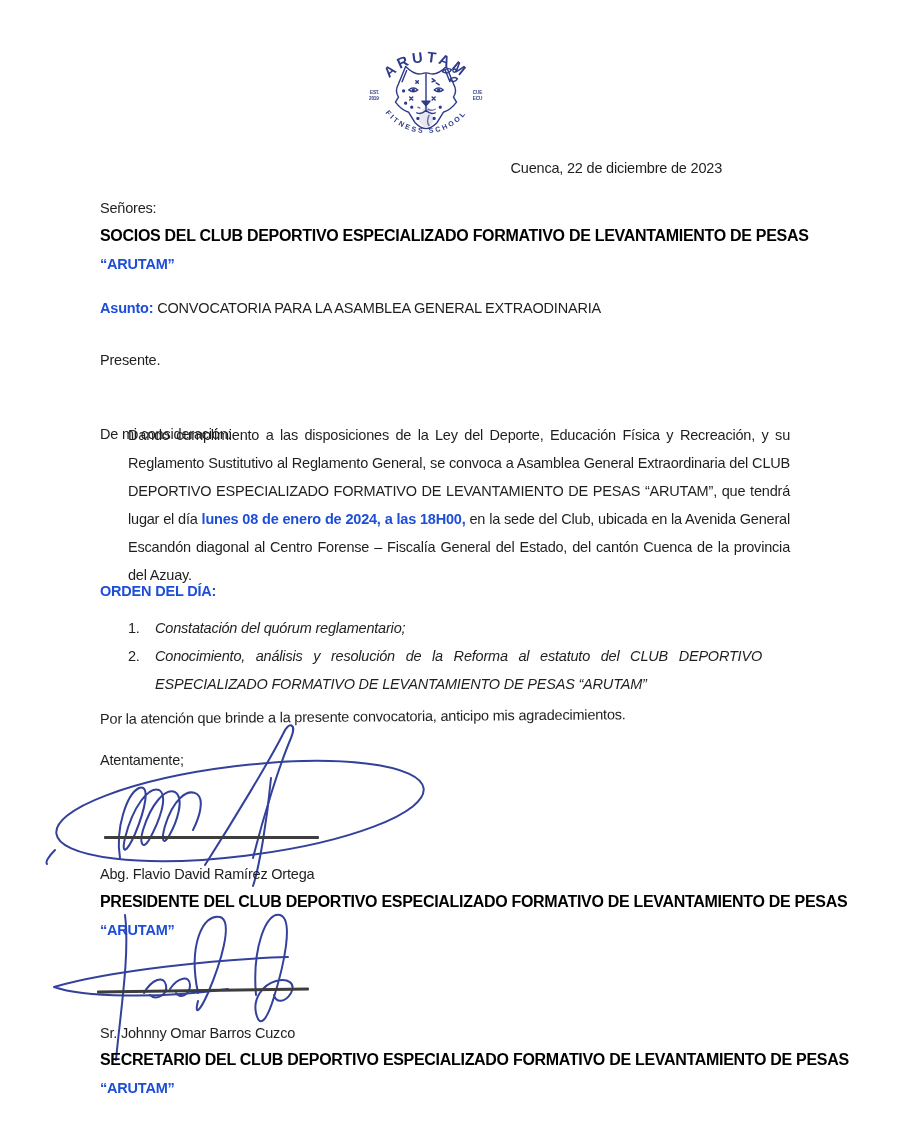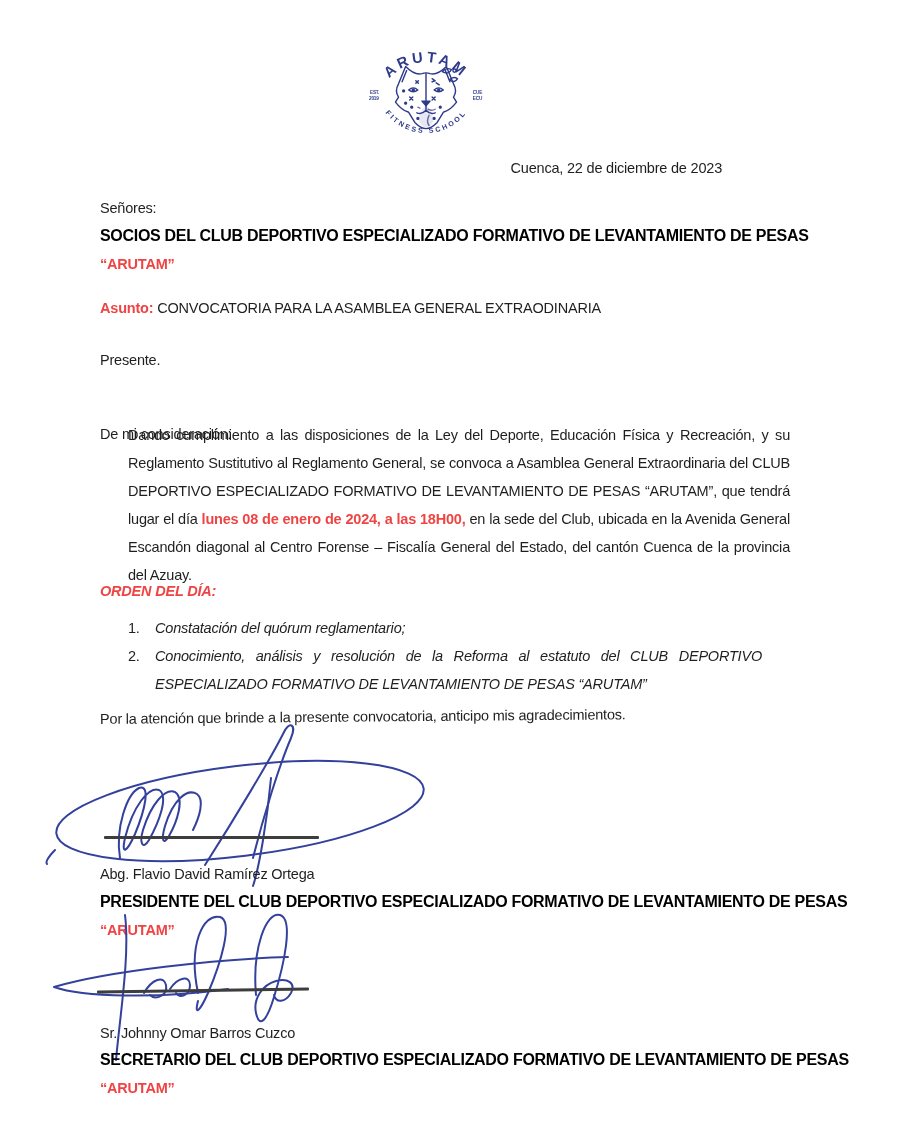--- a/index.html
+++ b/index.html
@@ -8,21 +8,21 @@
     position:relative;
     width:900px; height:1130px;
     background:#ffffff;
     font-family:"Liberation Sans", sans-serif;
     font-size:14.5px;
     letter-spacing:-0.2px;
     color:#1f1f1f;
     overflow:hidden;
   }
   .abs { position:absolute; left:100px; width:662px; line-height:28px; }
-  .bold { font-weight:700; color:#ef4444; }
+  .bold { font-weight:700; color:#1d4ed8; }
   .caps-line { font-weight:700; color:#000; font-size:16px; letter-spacing:-0.3px; white-space:nowrap; }
   .justify { text-align:justify; }
   .right { text-align:right; padding-right:40px; }
   .agenda-item { display:flex; align-items:flex-start; }
   .agenda-item .num { width:27px; margin-left:28px; flex:0 0 auto; }
   .agenda-item .itext { flex:1 1 auto; text-align:justify;font-style:italic; }
   .sig-line { position:absolute; height:3px; background:#3d3d3d; border-radius:1px; }
   svg.ink { position:absolute; overflow:visible; }
   svg.ink path, svg.ink ellipse { fill:none; stroke:#33419c; stroke-width:2; stroke-linecap:round; stroke-linejoin:round; }
   .logo-wrap { position:absolute; left:364px; top:38px; width:124px; height:114px; }
@@ -90,33 +90,34 @@
     <span>CONVOCATORIA PARA LA ASAMBLEA GENERAL EXTRAODINARIA</span>
   </div>
   <div class="abs" style="top:384px;margin-top:36px;">De mi consideración:</div>
 
   <div class="abs justify" style="top:421px;margin-left:28px;">
     <span>Dando cumplimiento a las disposiciones de la Ley del Deporte, Educación Física y Recreación, y su Reglamento Sustitutivo al Reglamento General, se convoca a Asamblea General Extraordinaria del CLUB DEPORTIVO ESPECIALIZADO FORMATIVO DE LEVANTAMIENTO DE PESAS “ARUTAM”, que tendrá lugar el día</span>
     <span class="bold">lunes 08 de enero de 2024, a las 18H00,</span>
     <span>en la sede del Club, ubicada en la Avenida General Escandón diagonal al Centro Forense – Fiscalía General del Estado, del cantón Cuenca de la provincia del Azuay.</span>
   </div>
 
-  <div class="abs bold" style="top:577px;font-style:italic;">ORDEN DEL DÍA:</div>
+  <div class="abs bold" style="top:577px;">ORDEN DEL DÍA:</div>
   <div class="abs" style="top:614px;">
     <div class="agenda-item">
       <span class="num">1.</span>
       <span class="itext">Constatación del quórum reglamentario;</span>
     </div>
     <div class="agenda-item">
       <span class="num">2.</span>
       <span class="itext">Conocimiento, análisis y resolución de la Reforma al estatuto del CLUB DEPORTIVO ESPECIALIZADO FORMATIVO DE LEVANTAMIENTO DE PESAS “ARUTAM”</span>
     </div>
   </div>
 
   <div class="abs" style="top:702px; transform:rotate(-0.5deg);">Por la atención que brinde a la presente convocatoria, anticipo mis agradecimientos.</div>
+  <div class="abs" style="top:746px;">Atentamente;</div>
 
   <svg class="ink" style="left:45px; top:718px;" width="430" height="170" viewBox="0 0 430 170">
     <ellipse cx="195" cy="93" rx="185" ry="45" transform="rotate(-7 195 93)"></ellipse>
     <path d="M75,140 C70,110 82,76 94,70 C106,66 100,92 90,116 C82,134 76,138 80,120 C88,88 104,68 114,72 C124,78 114,104 104,122 C98,132 94,126 98,112 C106,86 120,70 130,74 C140,80 132,104 124,118 C118,128 116,122 120,108 C128,82 142,70 152,76 C160,82 154,100 148,112"></path>
     <path d="M160,147 C190,100 226,40 238,16 C244,2 252,6 246,20 C234,48 218,100 208,140"></path>
     <path d="M226,60 C222,104 214,150 208,168"></path>
     <path d="M10,132 C4,138 0,144 2,146" stroke-width="1.4"></path>
   </svg>
   <div class="sig-line" style="left:104px; top:836px; width:215px;"></div>
 

